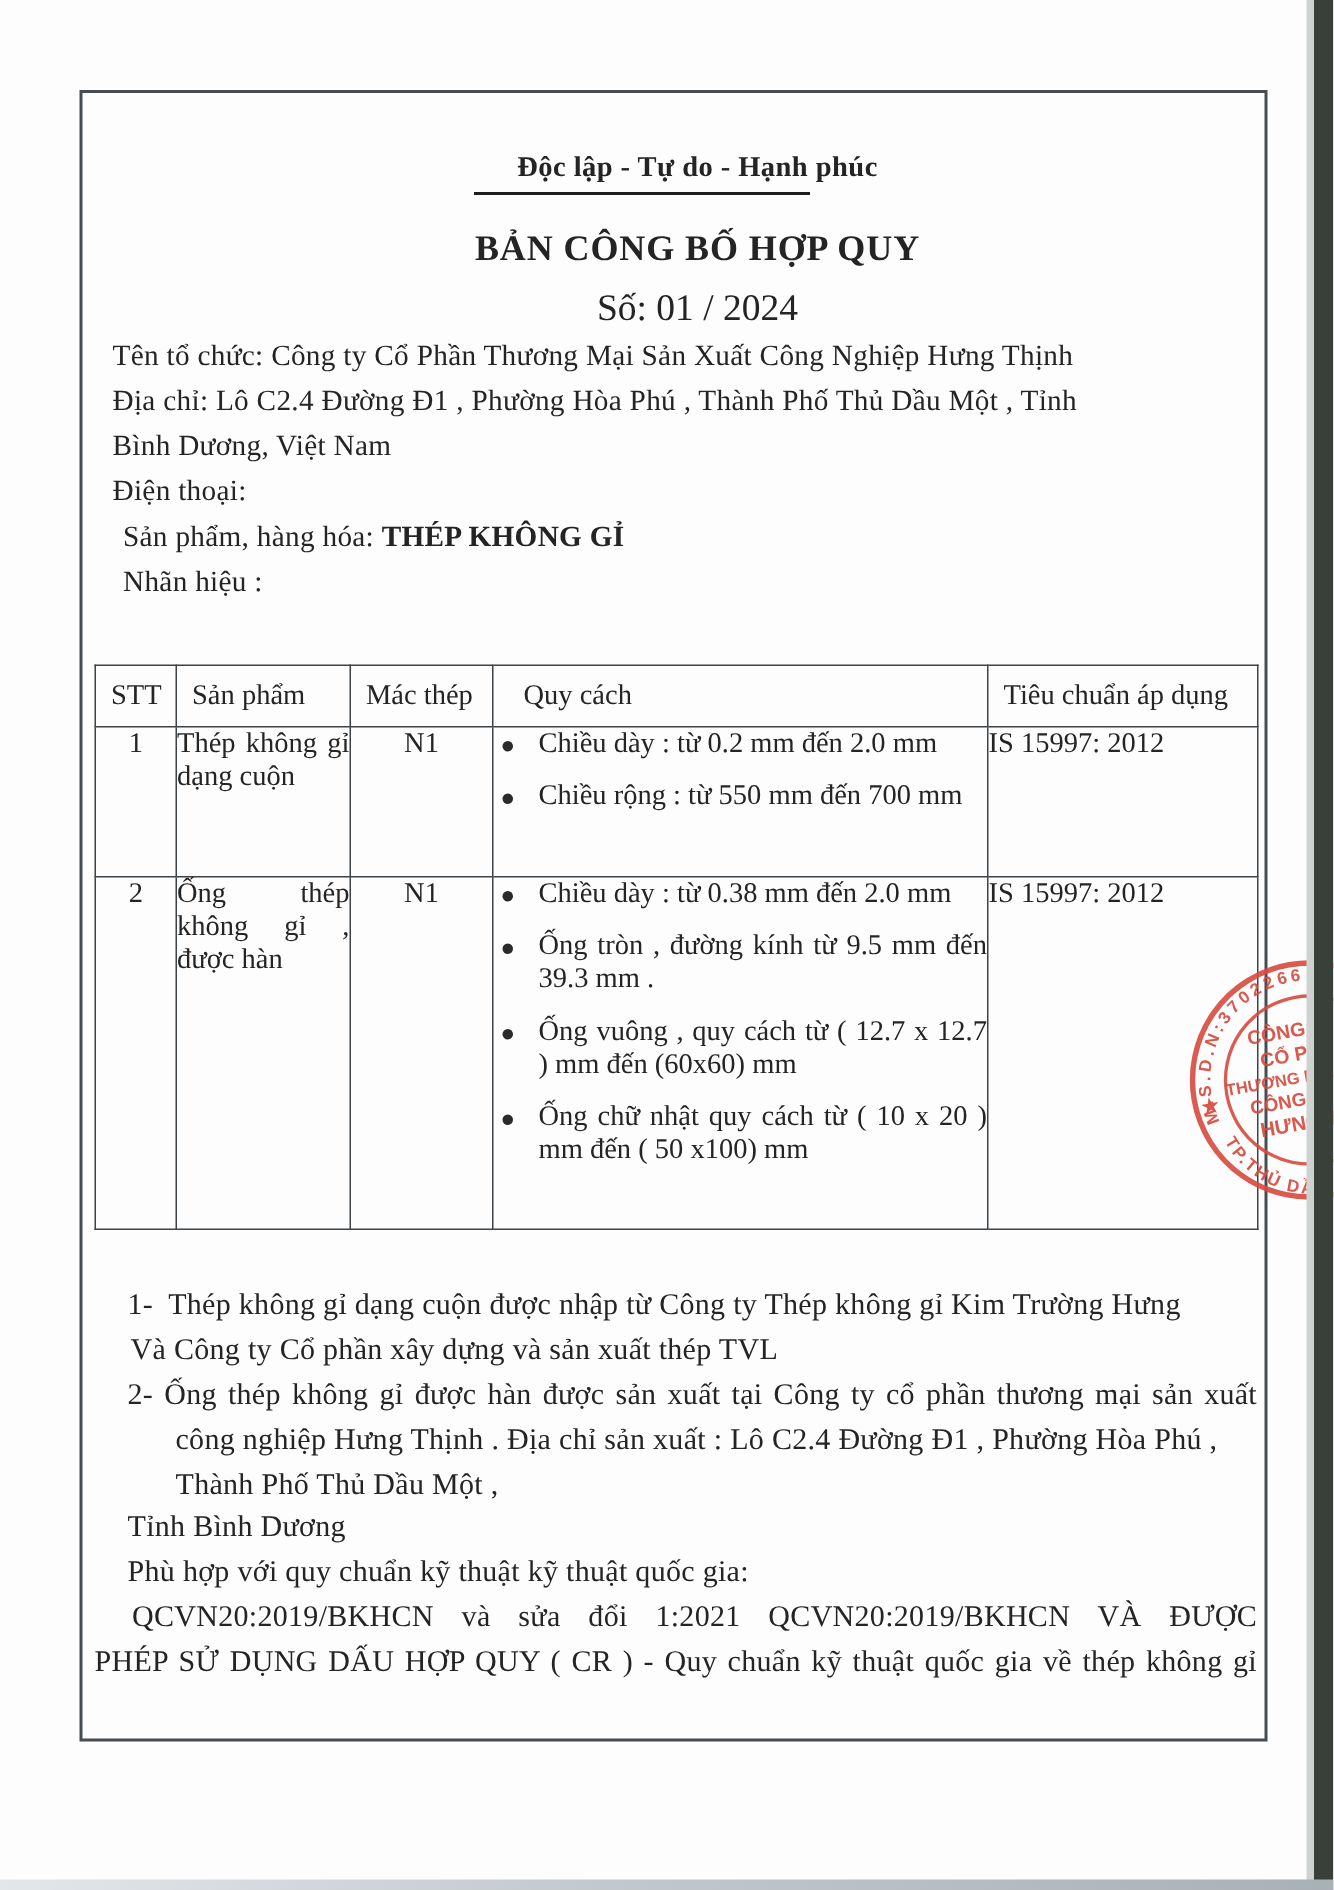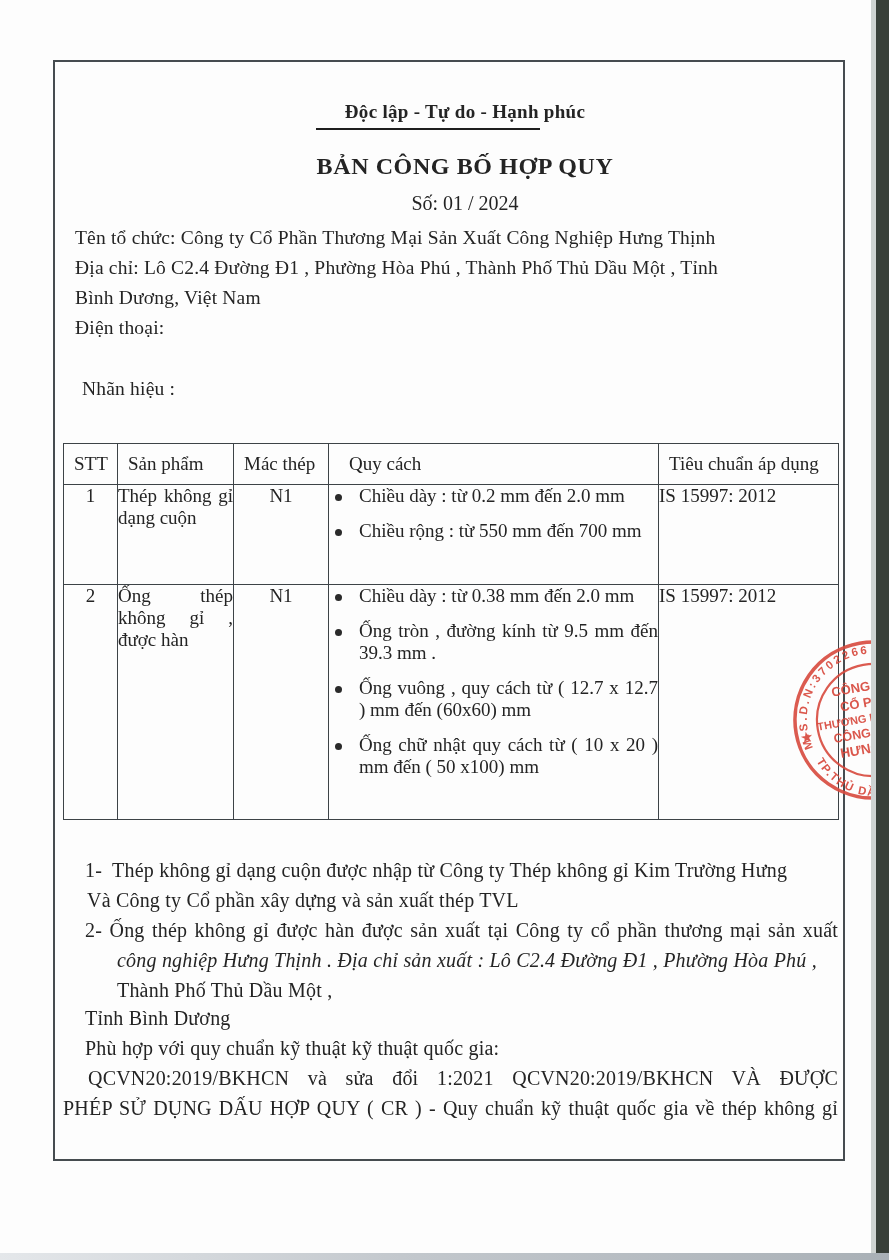--- a/index.html
+++ b/index.html
@@ -14,21 +14,21 @@
   .abs{position:absolute;}
   .center{text-align:center;}
   .doc-frame{
     position:absolute;left:53px;top:60px;width:788px;height:1097px;
     border:2px solid #464c50;background:transparent;
   }
   .national-title{left:60px;top:74px;width:810px;font-weight:bold;font-size:20px;letter-spacing:.4px;}
   .motto{left:60px;top:101px;width:810px;font-weight:bold;font-size:19px;letter-spacing:.3px;}
   .motto-underline{left:316px;top:128px;width:224px;height:2px;background:#1e1e1e;}
   .doc-title{left:60px;top:153px;width:810px;font-weight:bold;font-size:24px;letter-spacing:.6px;}
-  .doc-number{left:60px;top:192px;width:810px;font-size:20px;}
+  .doc-number{left:60px;top:192px;width:810px;font-size:25px;}
   .bodyline{font-size:19.5px;letter-spacing:.2px;white-space:pre-wrap;}
   .b{font-weight:bold;}
   table.products{
     position:absolute;left:63px;top:443px;width:775px;
     border-collapse:collapse;table-layout:fixed;
     font-size:19px;color:#242424;
   }
   table.products th, table.products td{
     border:1.6px solid #3d4347;
     vertical-align:top;
@@ -62,20 +62,21 @@
 
   <div class="abs center motto">Độc lập - Tự do - Hạnh phúc</div>
   <div class="abs motto-underline"></div>
   <div class="abs center doc-title">BẢN CÔNG BỐ HỢP QUY</div>
   <div class="abs center doc-number">Số: 01 / 2024</div>
 
   <div class="abs bodyline" style="left:75px;top:227px;">Tên tổ chức: Công ty Cổ Phần Thương Mại Sản Xuất Công Nghiệp Hưng Thịnh</div>
   <div class="abs bodyline" style="left:75px;top:257px;">Địa chỉ: Lô C2.4 Đường Đ1 , Phường Hòa Phú , Thành Phố Thủ Dầu Một , Tỉnh</div>
   <div class="abs bodyline" style="left:75px;top:287px;">Bình Dương, Việt Nam</div>
   <div class="abs bodyline" style="left:75px;top:317px;">Điện thoại:</div>
+  <div class="abs bodyline" style="left:82px;top:348px;"><span>Sản phẩm, hàng hóa: </span><span class="b">THÉP KHÔNG GỈ</span></div>
   <div class="abs bodyline" style="left:82px;top:378px;">Nhãn hiệu :</div>
 
   <table class="products">
     <colgroup>
       <col style="width:54px">
         <col style="width:116px">
         <col style="width:95px">
         <col style="width:330px">
         <col style="width:180px">
     </colgroup>
@@ -138,21 +139,21 @@
             </div>
       </td>
       <td class="c-std">IS 15997: 2012</td>
     </tr>
   </tbody>
     </table>
 
   <div class="abs noteline" style="left:85px;top:859px;">1-  Thép không gỉ dạng cuộn được nhập từ Công ty Thép không gỉ Kim Trường Hưng</div>
   <div class="abs noteline" style="left:87px;top:889px;">Và Công ty Cổ phần xây dựng và sản xuất thép TVL</div>
   <div class="abs noteline stretch" style="left:85px;top:919px;width:753px;">2-  Ống thép không gỉ được hàn được sản xuất tại Công ty cổ phần thương mại sản xuất</div>
-  <div class="abs noteline" style="left:117px;top:949px;font-style:italic;">công nghiệp Hưng Thịnh . Địa chỉ sản xuất : Lô C2.4 Đường Đ1 , Phường Hòa Phú ,</div>
+  <div class="abs noteline" style="left:117px;top:949px;">công nghiệp Hưng Thịnh . Địa chỉ sản xuất : Lô C2.4 Đường Đ1 , Phường Hòa Phú ,</div>
   <div class="abs noteline" style="left:117px;top:979px;">Thành Phố Thủ Dầu Một ,</div>
   <div class="abs noteline" style="left:85px;top:1007px;">Tỉnh Bình Dương</div>
   <div class="abs noteline" style="left:85px;top:1037px;">Phù hợp với quy chuẩn kỹ thuật kỹ thuật quốc gia:</div>
   <div class="abs noteline stretch" style="left:63px;top:1067px;width:750px;padding-left:25px;">QCVN20:2019/BKHCN và sửa đổi 1:2021 QCVN20:2019/BKHCN VÀ ĐƯỢC</div>
   <div class="abs noteline stretch" style="left:63px;top:1097px;width:775px;">PHÉP SỬ DỤNG DẤU HỢP QUY ( CR ) -  Quy chuẩn kỹ thuật quốc gia về thép không gỉ</div>
 
   <svg class="stamp-svg" viewBox="0 0 202 212" xmlns="http://www.w3.org/2000/svg">
     <defs>
       <path id="arcTop" d="M 40,127 A 66,66 0 1 1 160,127"></path>
       <path id="arcBot" d="M 34,110 A 66,66 0 0 0 166,110"></path>

